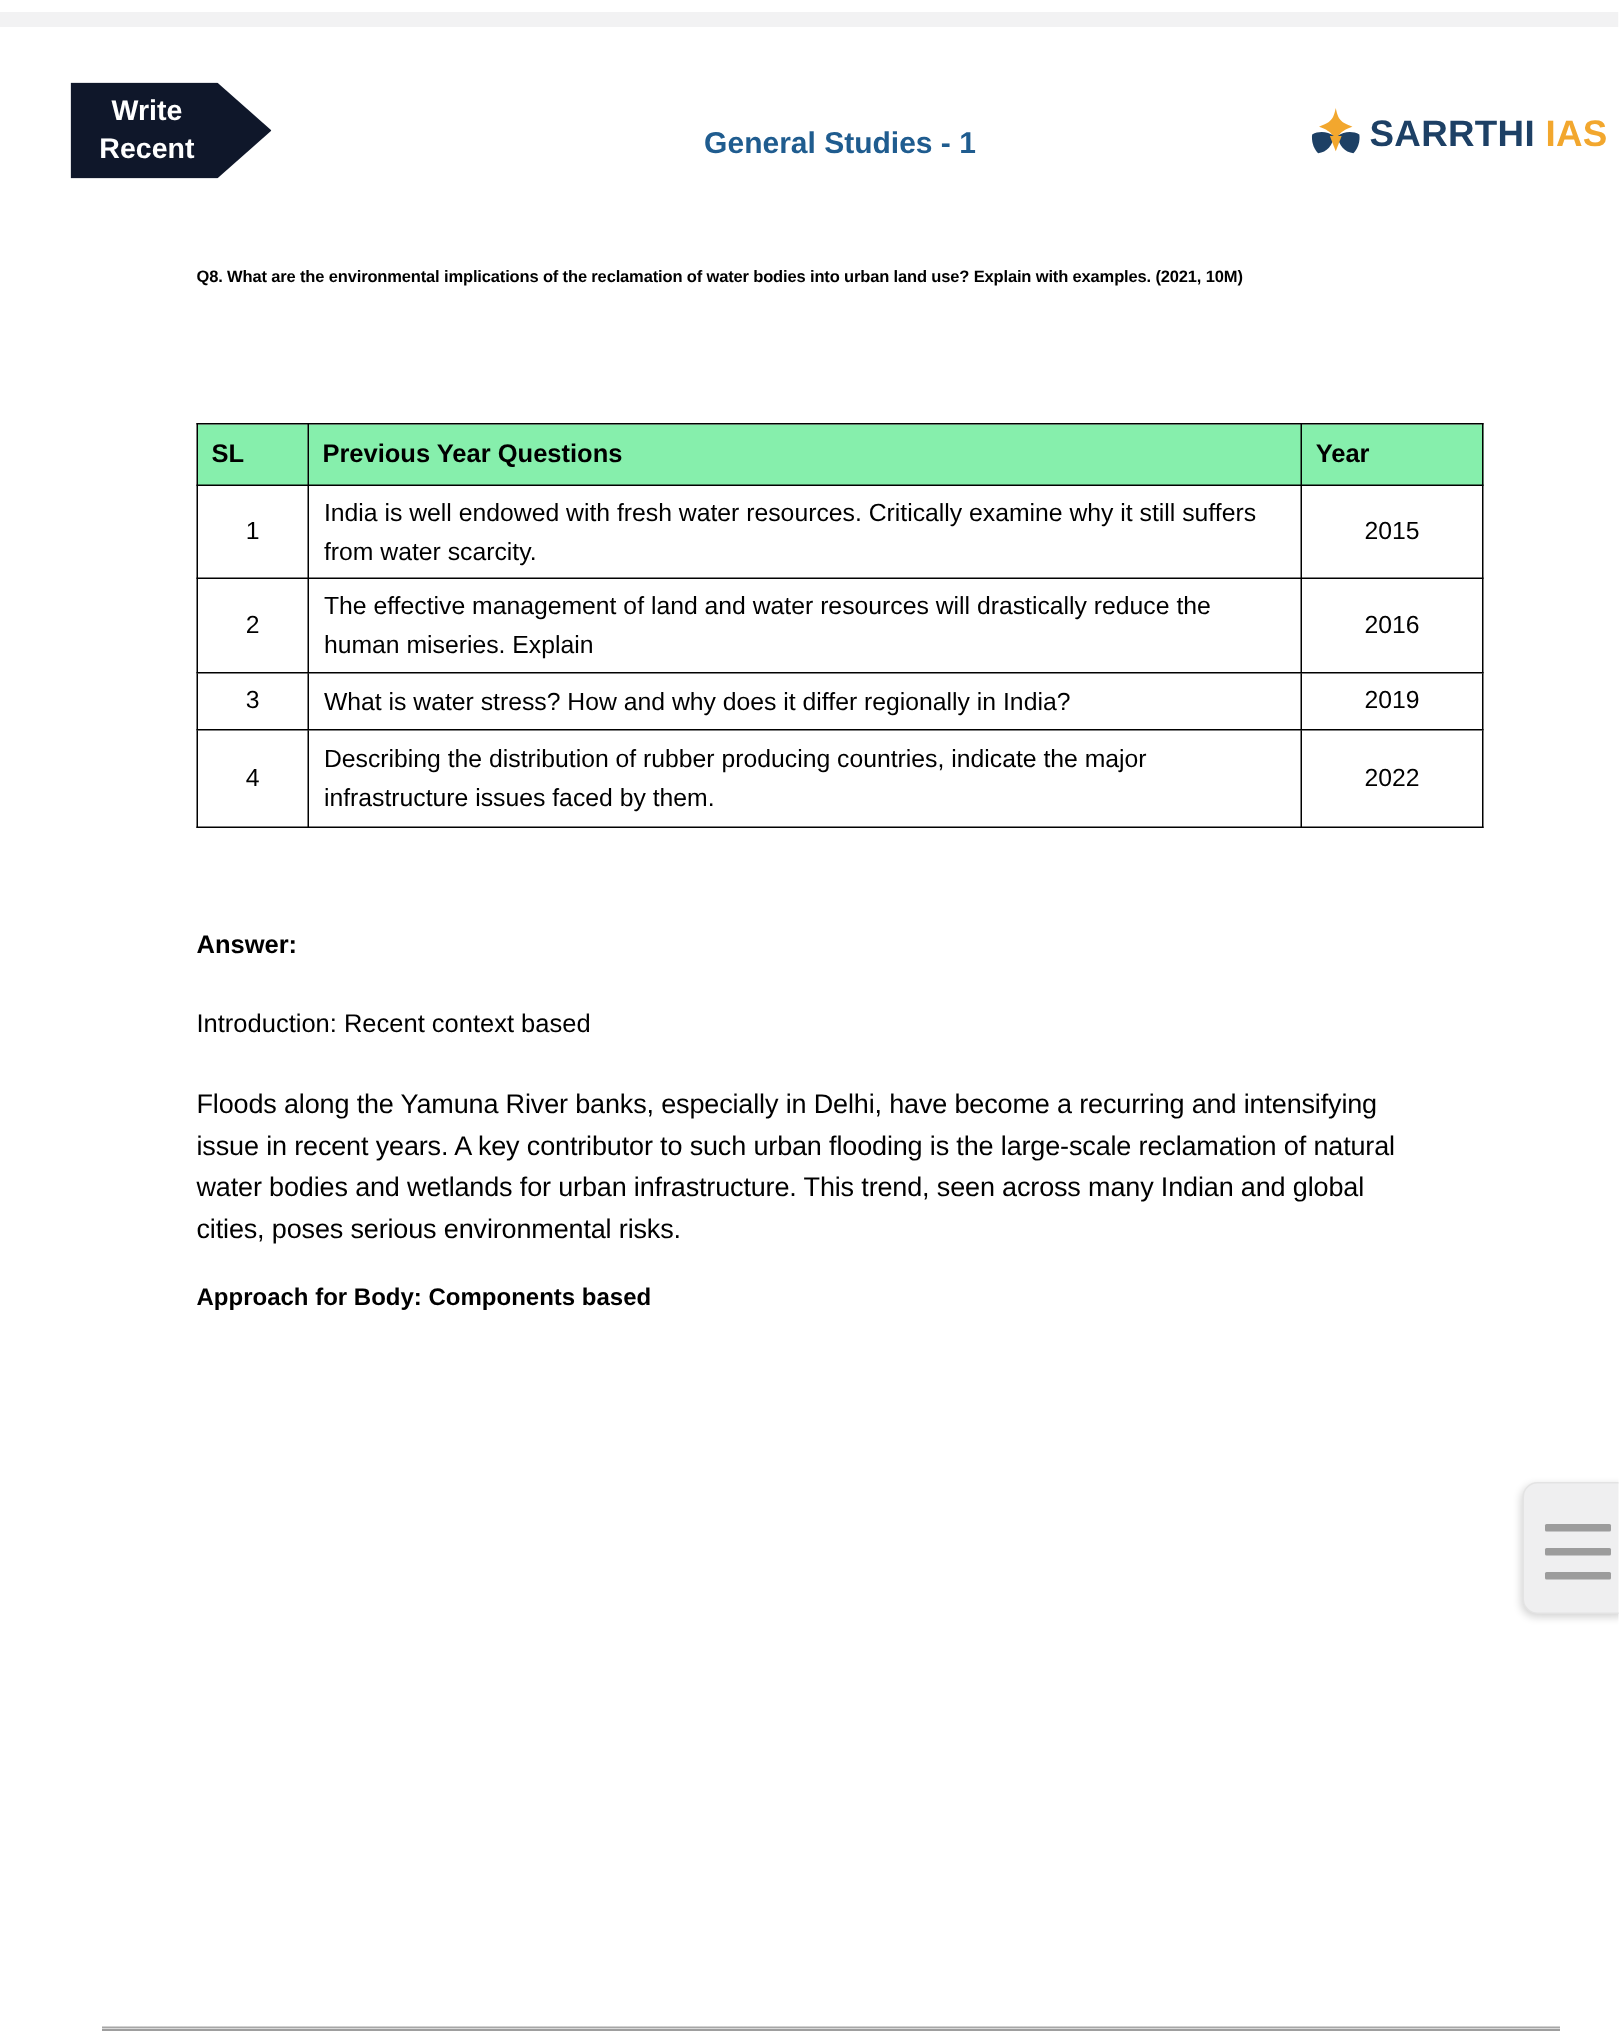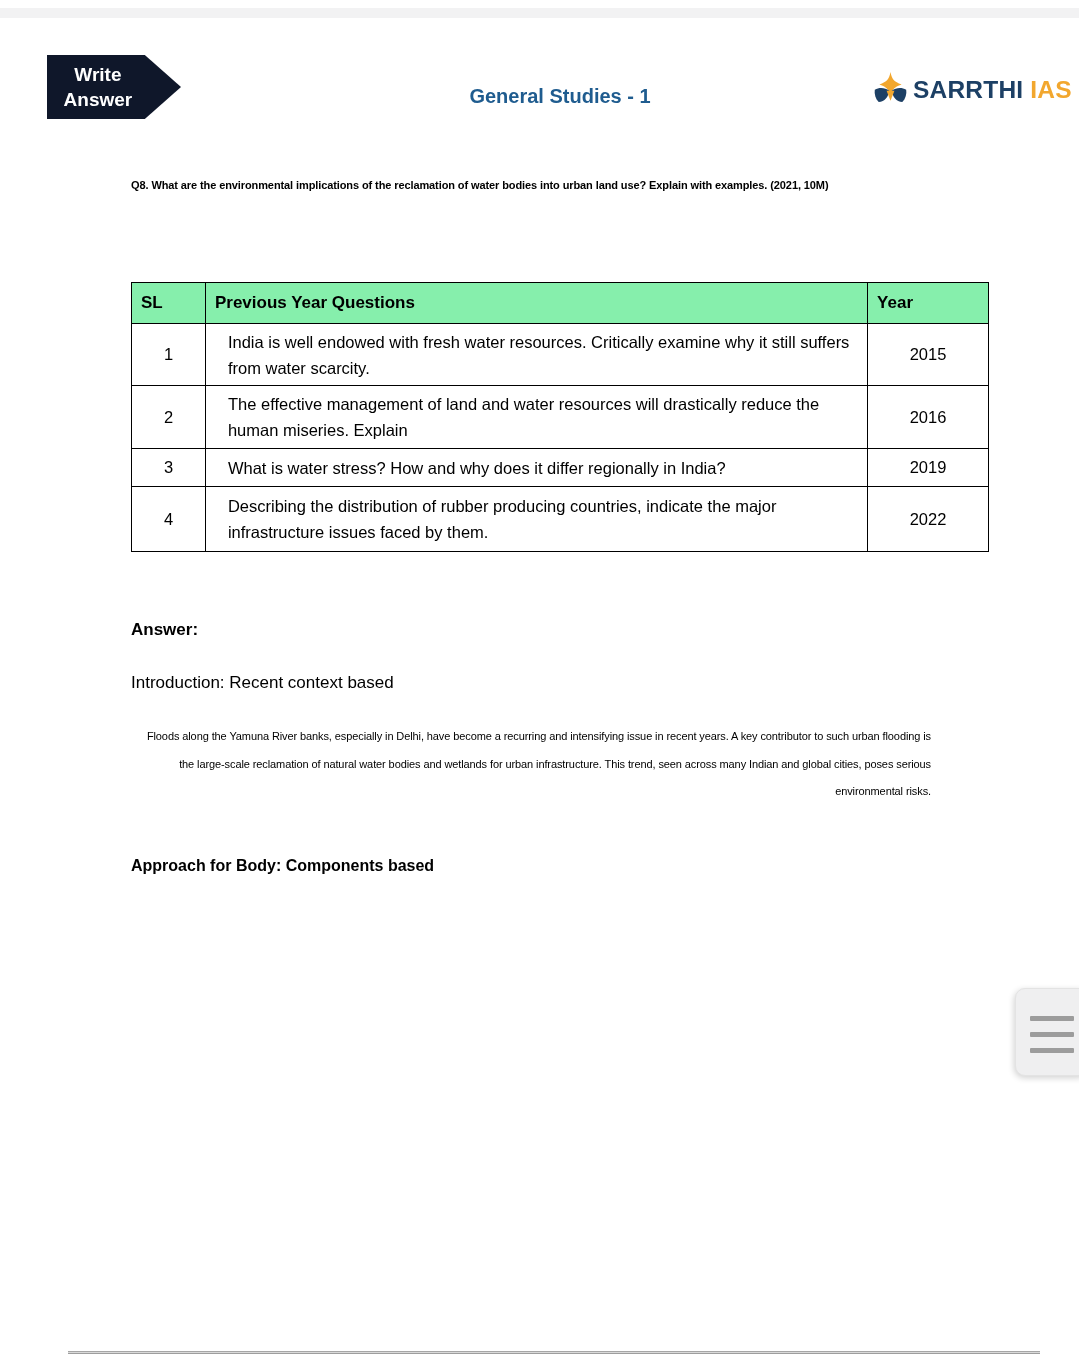--- a/index.html
+++ b/index.html
@@ -95,38 +95,37 @@
   table.pyq th {
     background: #86efac;
     height: 41px;
     font-weight: bold;
     text-align: left;
     padding: 2px 6px 2px 9px;
     font-size: 17px;
   }
   td.c-sl, td.c-year { text-align: center; }
   td.c-q {
-    padding: 3px 8px 3px 22px;
+    padding: 3px 8px 3px 10px;
     line-height: 26px;
   }
   tr.r1 { height: 62px; }
   tr.r2 { height: 63px; }
   tr.r3 { height: 38px; }
   tr.r4 { height: 65px; }
 
   
   .answer-label      { position: absolute; left: 131px; top: 620px; font-weight: bold; font-size: 17px; }
   .intro-heading     { position: absolute; left: 131px; top: 673px; font-weight: normal; font-size: 17px; }
   .intro-paragraph   {
     position: absolute; left: 131px; top: 723px;
     width: 800px;
-    font-size: 11px;
+    font-size: 18px;
     line-height: 27.5px;
     letter-spacing: -0.1px;
-    text-align: right;
   }
   .body-heading      { position: absolute; left: 131px; top: 857px; font-weight: bold; font-size: 16px; }
 
   
   .scroll-widget {
     position: absolute;
     left: 1015px; top: 988px;
     width: 74px; height: 88px;
     background: #efeff0;
     border: 1px solid #e3e3e3;
@@ -153,21 +152,21 @@
   }
 </style>
 </head>
 <body>
 
 <div class="top-bar"></div>
 
 <div class="ws-logo">
   <div class="ws-text">
     <div>Write</div>
-    <div>Answer</div>
+    <div>Recent</div>
   </div>
 </div>
 
 <div class="doc-title">General Studies - 1</div>
 
 <div class="brand">
   <span>
     <svg width="33" height="36" viewBox="0 0 100 110" aria-hidden="true">
       <path d="M50 0 C55 24 60 29 84 38 C60 47 55 52 50 76 C45 52 40 47 16 38 C40 29 45 24 50 0 Z" fill="#f2a72e"></path>
       <path d="M2 54 C16 46 34 48 46 57 C44 76 32 90 14 92 C4 82 0 66 2 54 Z" fill="#1d4065"></path>

